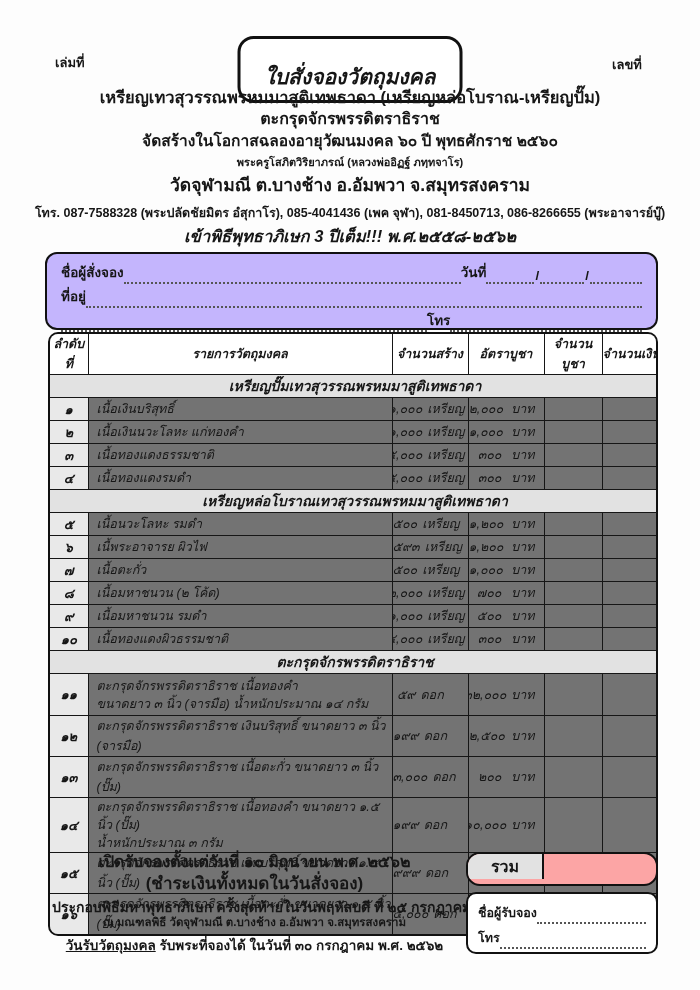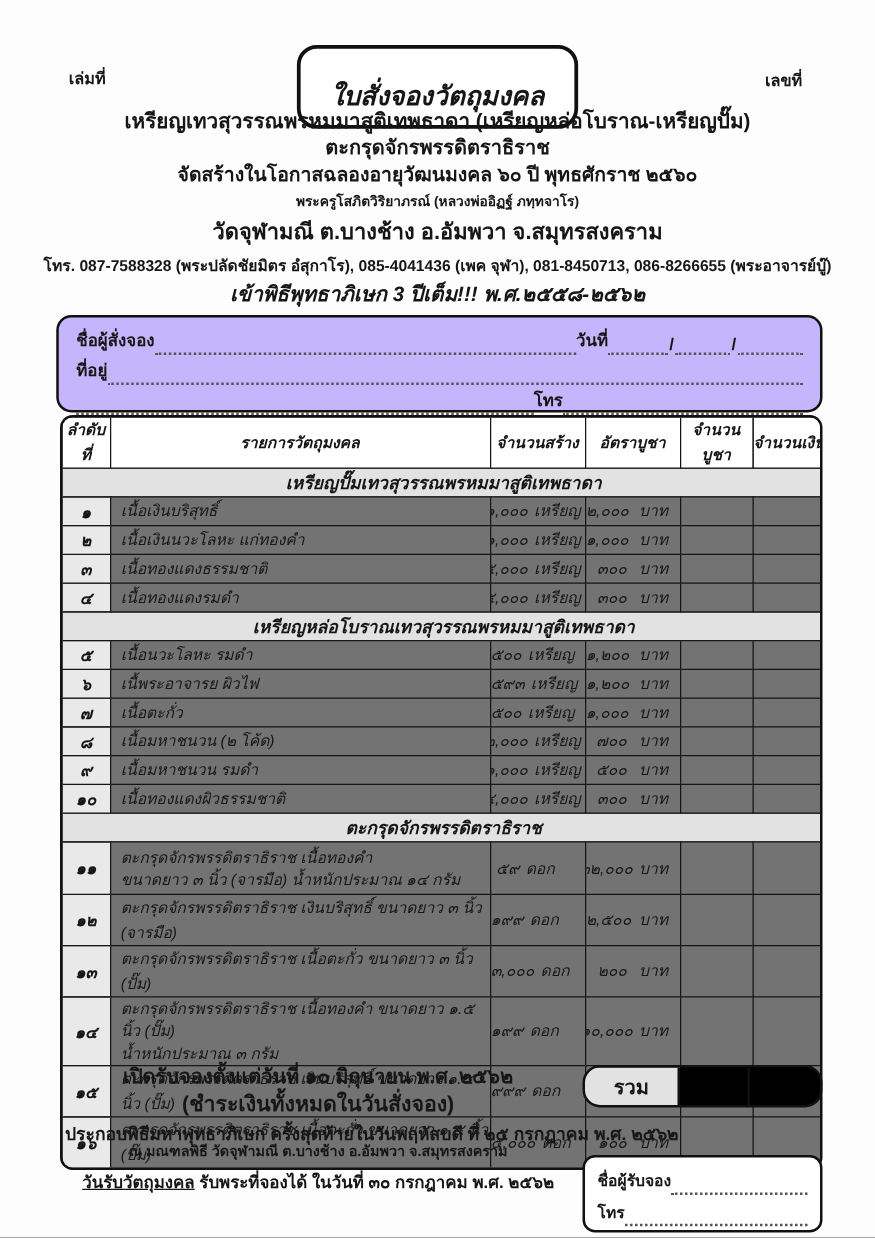--- a/index.html
+++ b/index.html
@@ -54,38 +54,38 @@
   td.c-item { font-size:12.5px; padding-left:8px; }
   td.c-item .l2 { line-height:18px; }
   .qcell { display:flex; justify-content:flex-end; align-items:baseline; font-size:12.5px; padding-right:3px; }
   .qcell .num { text-align:right; }
   .qcell .unit { width:44px; text-align:left; margin-left:5px; }
   .pcell { display:flex; justify-content:flex-end; align-items:baseline; font-size:12.5px; padding-right:9px; }
   .pcell .unit { width:28px; text-align:right; margin-left:5px; }
 
   
   .total-row { position:absolute; left:466px; top:852px; width:192px; height:34px;
-               border:2px solid #111; border-radius:14px; overflow:hidden; display:flex; background:#000000; }
+               border:2px solid #111; border-radius:14px; overflow:hidden; display:flex; background:#fca5a5;flex-direction:column; }
   .total-row .tl { width:76px; background:#e2e2e2; border-right:2px solid #111;
                    display:flex; align-items:center; justify-content:center; font-size:16px; font-weight:bold; }
   .total-row .tc { width:56px; border-right:2px solid #111; }
   .total-row .ta { flex:1; }
 
   
   .footer-left { position:absolute; left:52px; top:850px; width:405px; text-align:center; }
   .footer-left div { white-space:nowrap; }
   .f1 { font-size:16px; font-weight:bold; line-height:23px; }
   .f2 { font-size:17px; font-weight:bold; line-height:22px; }
   .f3 { font-size:14px; font-weight:bold; line-height:15px; margin-top:5px; }
   .f4 { font-size:11.5px; font-weight:bold; line-height:15px; }
   .f5 { font-size:13.5px; font-weight:bold; line-height:20px; margin-top:6px; }
   .f5 .u { text-decoration:underline; }
 
   
-  .receiver-box { position:absolute; left:466px; top:924px; width:192px; height:62px;
+  .receiver-box { position:absolute; left:466px; top:892px; width:192px; height:62px;
                   border:2px solid #111; border-radius:10px; padding:8px 10px 4px; background:#fff; }
   .receiver-box .frow { font-size:12.5px; height:22px; }
 </style>
 </head>
 <body>
 
 <div class="sheet">
 
   <div class="corner-label book-no">เล่มที่</div>
   <div class="badge">ใบสั่งจองวัตถุมงคล</div>

